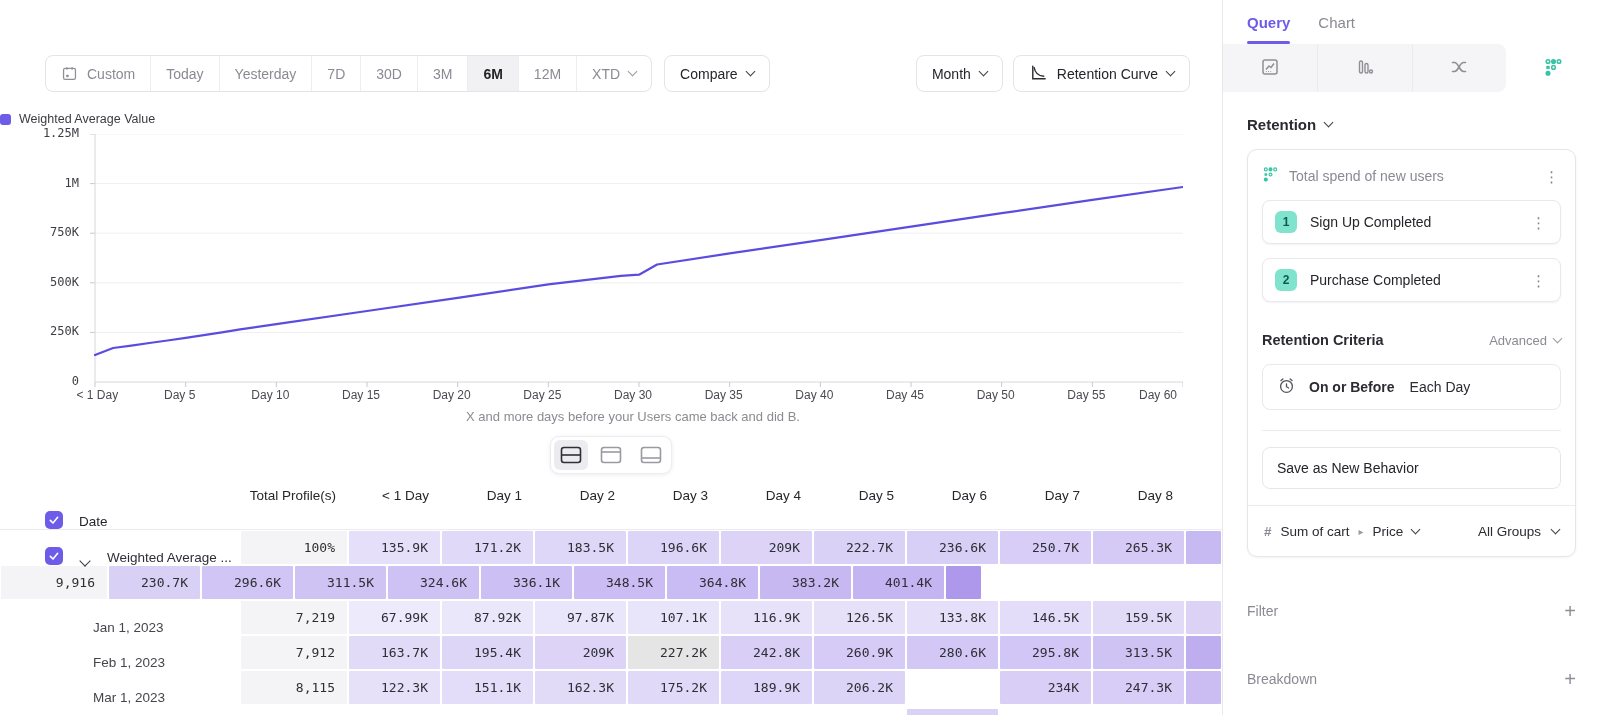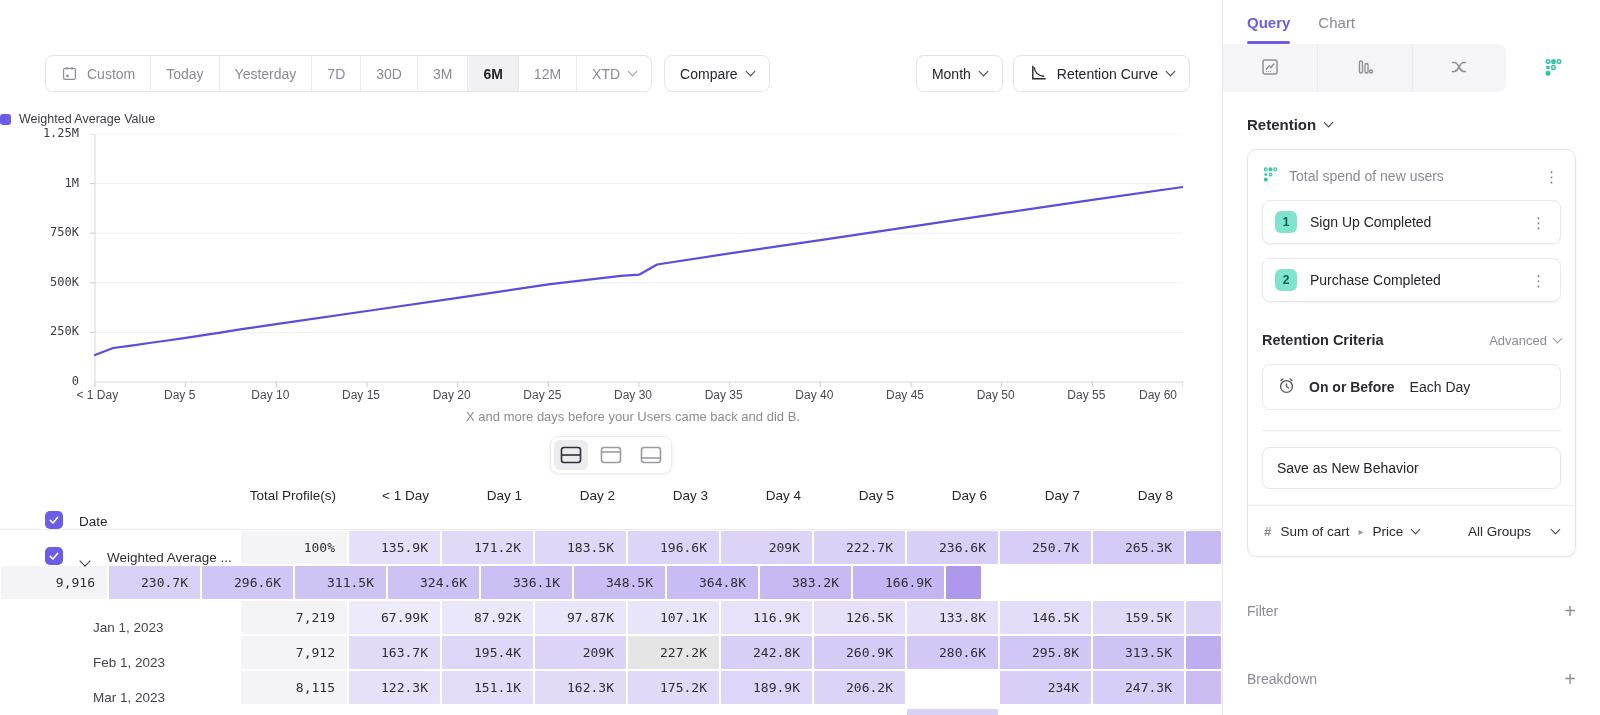--- a/index.html
+++ b/index.html
@@ -107,21 +107,21 @@
   .divider { height:1px; background:#ececef; margin:0 14px; }
   .divider.full { margin:0; }
   .save-wrap { padding:16px 14px; }
   .save-btn { width:100%; text-align:left; border:1px solid #e6e6ea; border-radius:8px; background:#fff;
               font-size:14px; font-weight:500; padding:12px 14px; cursor:pointer; color:#24242a;
               font-family:"Liberation Sans", sans-serif; }
   .measure { display:flex; align-items:center; gap:9px; height:50px; padding:0 16px; font-size:13.5px; font-weight:500; }
   .measure .hash { color:#8a8a93; font-weight:700; }
   .measure .prop-arrow { color:#9a9aa2; font-size:10px; }
   .measure .spacer { flex:1; }
-  .measure .grp { display:flex; align-items:center; gap:21px; cursor:pointer;text-align:center; }
+  .measure .grp { display:flex; align-items:center; gap:11px; cursor:pointer;text-align:center; }
   .addable { display:flex; align-items:center; margin-top:44px; color:#8a8a93; font-size:14px; font-weight:500; }
   .addable.second { margin-top:48px; }
   .addable .plus { margin-left:auto; font-size:20px; font-weight:400; color:#8f8f98; cursor:pointer; line-height:1; }
 </style>
 </head>
 <body>
 
 <div class="main">
 
   <div class="toolbar">
@@ -372,21 +372,21 @@
         <div class="cday">
           <span class="cell" style="width: calc(100% - 2px); background: rgb(203, 189, 243);">348.5K</span>
         </div>
         <div class="cday">
           <span class="cell" style="width: calc(100% - 2px); background: rgb(201, 187, 243);">364.8K</span>
         </div>
         <div class="cday">
           <span class="cell" style="width: calc(100% - 2px); background: rgb(199, 184, 242);">383.2K</span>
         </div>
         <div class="cday">
-          <span class="cell" style="width: calc(100% - 2px); background: rgb(196, 181, 242);">166.9K</span>
+          <span class="cell" style="width: calc(100% - 2px); background: rgb(196, 181, 242);">401.4K</span>
         </div>
         <div class="cstrip">
           <div class="cell nopad" style="background: rgb(174, 152, 236);"></div>
         </div>
       </div>
       <div class="trow">
         <div class="c0">
           <span class="dlabel">Jan 1, 2023</span>
         </div>
         <div class="c1">

